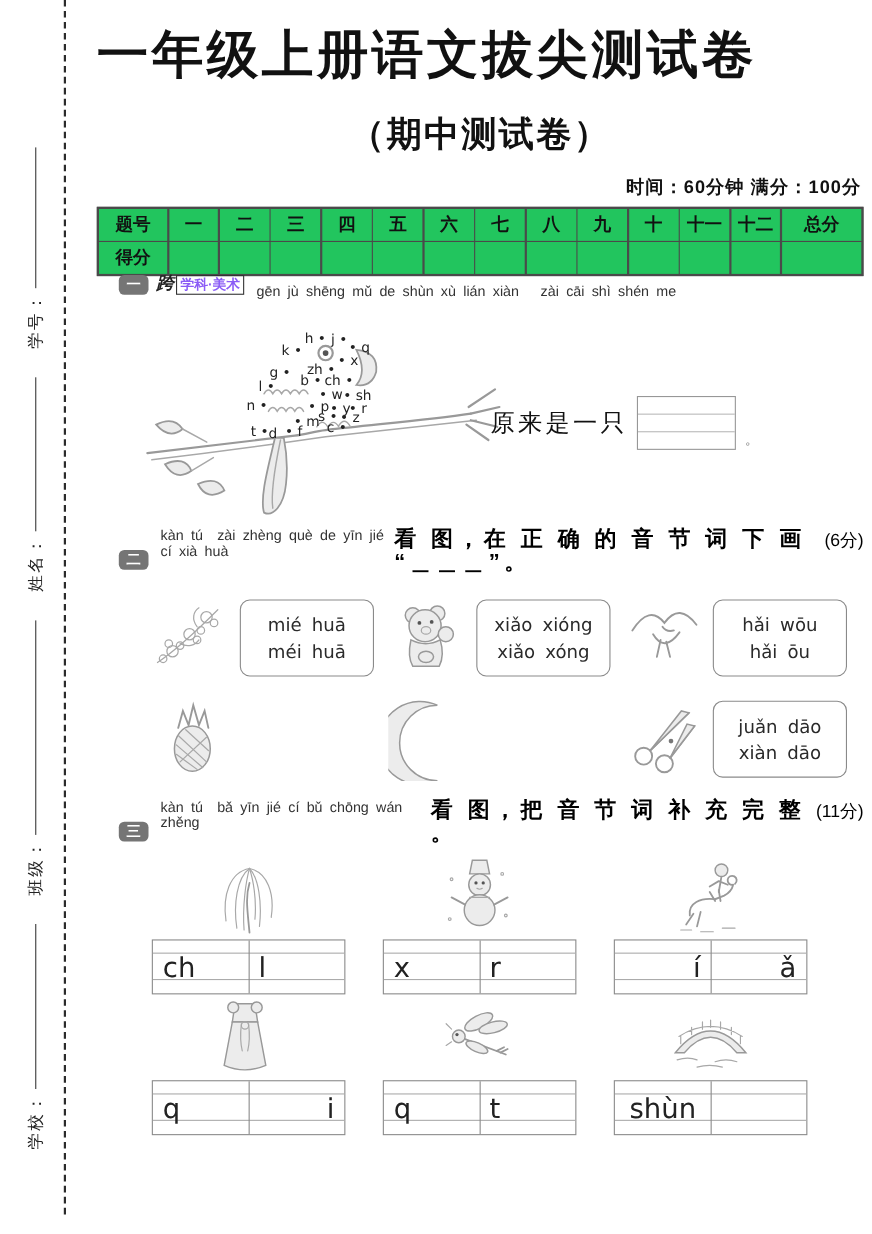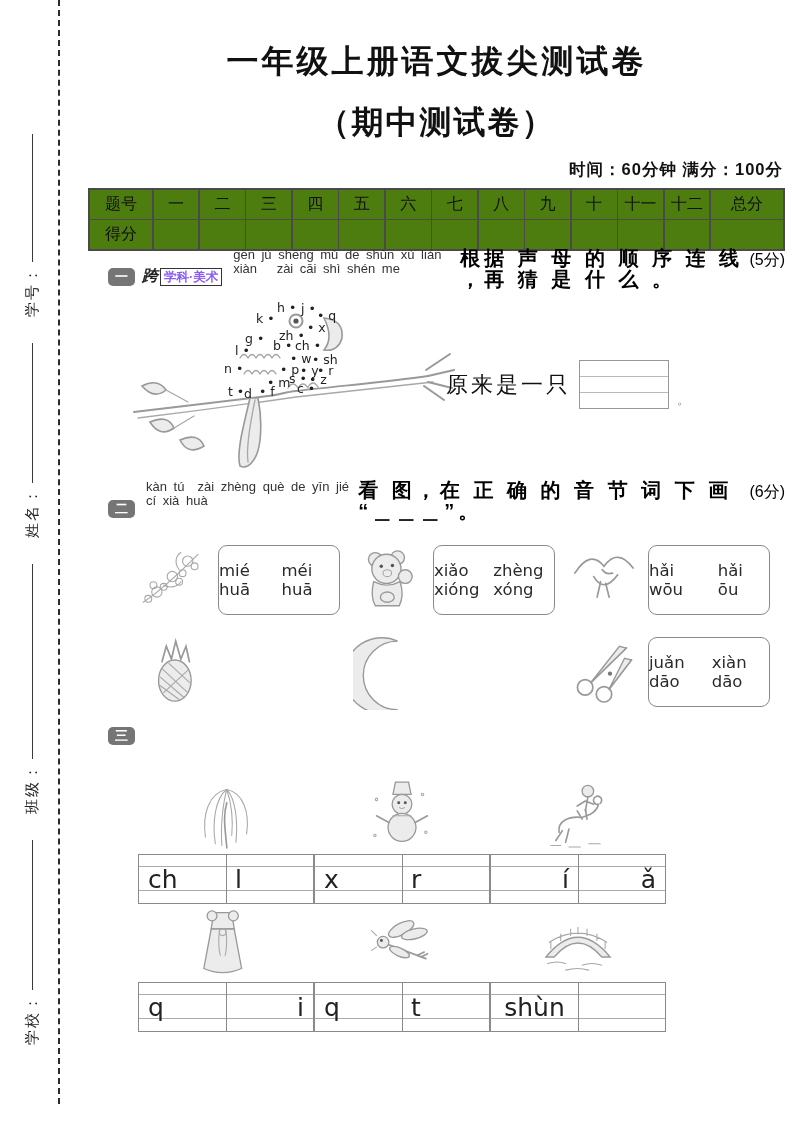--- a/index.html
+++ b/index.html
@@ -11,32 +11,32 @@
   .sidebar-rot{position:absolute;left:12px;top:1045px;width:1000px;height:40px;
                transform:rotate(-90deg);transform-origin:0 0;display:flex;align-items:center;gap:26px;}
   .sb-field{display:flex;align-items:center;gap:4px;}
   .sb-label{font-size:15px;color:#222;letter-spacing:2px;white-space:nowrap;}
   .sb-blank{display:inline-block;height:1px;border-bottom:1.8px solid #3a3a3a;}
   .sb-blank.b0{width:150px;}.sb-blank.b1{width:195px;}.sb-blank.b2{width:140px;}.sb-blank.b3{width:128px;}
 
   .content{position:absolute;left:88px;top:0;width:697px;height:1122px;}
 
   
-  .title{position:absolute;top:40px;left:0;width:100%;text-align:center;
-         font-size:32px;font-weight:900;letter-spacing:3px;}
+  .title{position:absolute;top:18px;left:0;width:100%;
+         font-size:47px;font-weight:900;letter-spacing:3px;}
   .subtitle{position:absolute;top:101px;left:0;width:100%;text-align:center;
             font-size:32px;font-weight:800;letter-spacing:2px;}
   .info{position:absolute;top:159px;right:2px;font-size:16.5px;font-weight:700;letter-spacing:1px;}
 
   
   .score-table{position:absolute;top:188px;left:0;width:697px;box-sizing:border-box;
                display:grid;grid-template-columns:62px repeat(12,1fr) 72px;grid-auto-rows:28.5px;
                gap:1.6px;background:#4a4a4a;border:2px solid #4a4a4a;}
-  .st-cell{background:#4d7c0f;display:flex;align-items:center;justify-content:center;
-           font-size:16px;font-weight:400;color:#111;}
+  .st-cell{background:#22c55e;display:flex;align-items:center;justify-content:center;
+           font-size:16px;font-weight:700;color:#111;}
   .st-contents{display:contents;}
 
   
   .q-header{position:absolute;left:0;width:697px;padding-left:20px;box-sizing:border-box;
             display:flex;align-items:flex-end;gap:7px;}
   .qbadge{flex:0 0 auto;width:27px;height:18px;margin-bottom:4px;background:#757575;border-radius:5px;
           color:#fff;font-size:13px;font-weight:700;display:flex;align-items:center;justify-content:center;}
   .qtag{flex:0 0 auto;display:flex;align-items:center;gap:2px;margin-bottom:3px;}
   .qtag-prefix{font-size:16px;font-weight:800;font-style:italic;color:#222;}
   .qtag-box{font-size:12.5px;font-weight:700;border:1.5px solid #333;padding:0 3px;line-height:16px;color:#8b5cf6;}
@@ -54,25 +54,25 @@
   .ans-box{position:relative;width:88px;height:47px;border:1.5px solid #979797;background:#fff;}
   .ans-box i{position:absolute;left:0;right:0;height:0;border-top:1px solid #b9b9b9;}
   .ans-box i.l1{top:15px;}.ans-box i.l2{top:31px;}
   .ans-period{font-size:13px;color:#777;align-self:flex-end;}
 
   
   .q2-row{position:absolute;left:50px;width:647px;display:flex;}
   .q2-item{flex:0 0 215px;display:flex;align-items:center;gap:8px;}
   .q2-icon{flex:0 0 72px;height:76px;}
   .opt-box{flex:0 0 122px;height:70px;border:1.6px solid #8a8a8a;border-radius:9px;background:#fff;
-           display:flex;flex-direction:row;align-items:center;justify-content:center;gap:5px;box-sizing:border-box;}
+           display:flex;flex-direction:column;align-items:center;justify-content:center;gap:5px;box-sizing:border-box;}
   .opt{font-family:"DejaVu Sans",sans-serif;font-size:16.5px;color:#2a2a2a;word-spacing:4px;}
 
   
-  .q3-row{position:absolute;left:50px;width:647px;display:flex;}
+  .q3-row{position:absolute;left:50px;width:647px;display:flex;gap:34px;}
   .q3-item{flex:0 0 176px;display:flex;flex-direction:column;align-items:center;}
   .q3-icon-wrap{height:76px;width:110px;display:flex;align-items:flex-end;justify-content:center;margin-bottom:2px;}
   .q3-icon{width:90px;height:74px;}
   .pgrid{position:relative;width:176px;height:50px;border:1.6px solid #8a8a8a;background:#fff;box-sizing:border-box;}
   .pgrid .hl{position:absolute;left:0;right:0;height:0;border-top:1px solid #ababab;}
   .pgrid .h1{top:11px;}.pgrid .h2{top:35px;}
   .pgrid .vl{position:absolute;top:0;bottom:0;left:50%;width:0;border-left:1px solid #8a8a8a;}
   .pcell{position:absolute;top:0;width:50%;height:44px;line-height:50px;box-sizing:border-box;padding:0 9px;
          font-family:"DejaVu Sans",sans-serif;font-size:25px;color:#222;}
   .pcell.c1{left:0;}.pcell.c2{left:50%;}
@@ -241,24 +241,20 @@
     </div>
 
     <div class="q-header" style="top:248px;">
       <div class="qbadge">一</div>
       <div class="qtag">
         <span class="qtag-prefix">跨</span>
         <span class="qtag-box">学科·美术</span>
       </div>
       <div class="q-textblock">
         <span class="q-pinyin">gēn jù shēng mǔ de shùn xù lián xiàn　  zài cāi shì shén me</span>
-        <span class="q-hanzi-line">
-          <span class="q-hanzi">根据 声 母 的 顺 序 连 线 ，再 猜 是 什 么 。</span>
-          <span class="q-score">(5分)</span>
-        </span>
       </div>
     </div>
 
     <div class="q1-figure">
       <svg width="330" height="185" viewBox="0 0 330 185">
 
         <path class="ln" d="M6,122 C40,118 90,112 140,106 C150,105 158,102 168,101 C210,96 260,92 300,86" stroke-width="7" stroke="#bdbdbd"></path>
         <path class="thin" d="M10,128 C60,122 120,114 168,107 C220,101 270,96 305,92"></path>
 
         <path class="fl" d="M14,96 Q30,88 38,100 Q26,110 14,96 Z"></path>
@@ -338,21 +334,21 @@
           <div class="opt">mié huā</div>
           <div class="opt">méi huā</div>
         </div>
       </div>
         <div class="q2-item">
         <svg class="q2-icon" viewBox="0 0 84 84">
           <use href="#i-bear"></use>
         </svg>
         <div class="opt-box">
           <div class="opt">xiǎo xióng</div>
-          <div class="opt">zhèng xóng</div>
+          <div class="opt">xiǎo xóng</div>
         </div>
       </div>
         <div class="q2-item">
         <svg class="q2-icon" viewBox="0 0 84 84">
           <use href="#i-gull"></use>
         </svg>
         <div class="opt-box">
           <div class="opt">hǎi wōu</div>
           <div class="opt">hǎi ōu</div>
         </div>
@@ -375,20 +371,27 @@
         </svg>
         <div class="opt-box">
           <div class="opt">juǎn dāo</div>
           <div class="opt">xiàn dāo</div>
         </div>
       </div>
       </div>
 
     <div class="q-header" style="top:727px;">
       <div class="qbadge">三</div>
+      <div class="q-textblock">
+        <span class="q-pinyin">kàn tú　bǎ yīn jié cí bǔ chōng wán zhěng</span>
+        <span class="q-hanzi-line">
+          <span class="q-hanzi">看 图，把 音 节 词 补 充 完 整 。</span>
+          <span class="q-score">(11分)</span>
+        </span>
+      </div>
     </div>
 
     <div class="q3-row" style="top:776px;">
         <div class="q3-item">
         <div class="q3-icon-wrap">
           <svg class="q3-icon" viewBox="0 0 90 90">
             <use href="#i-willow"></use>
           </svg>
         </div>
         <div class="pgrid">

